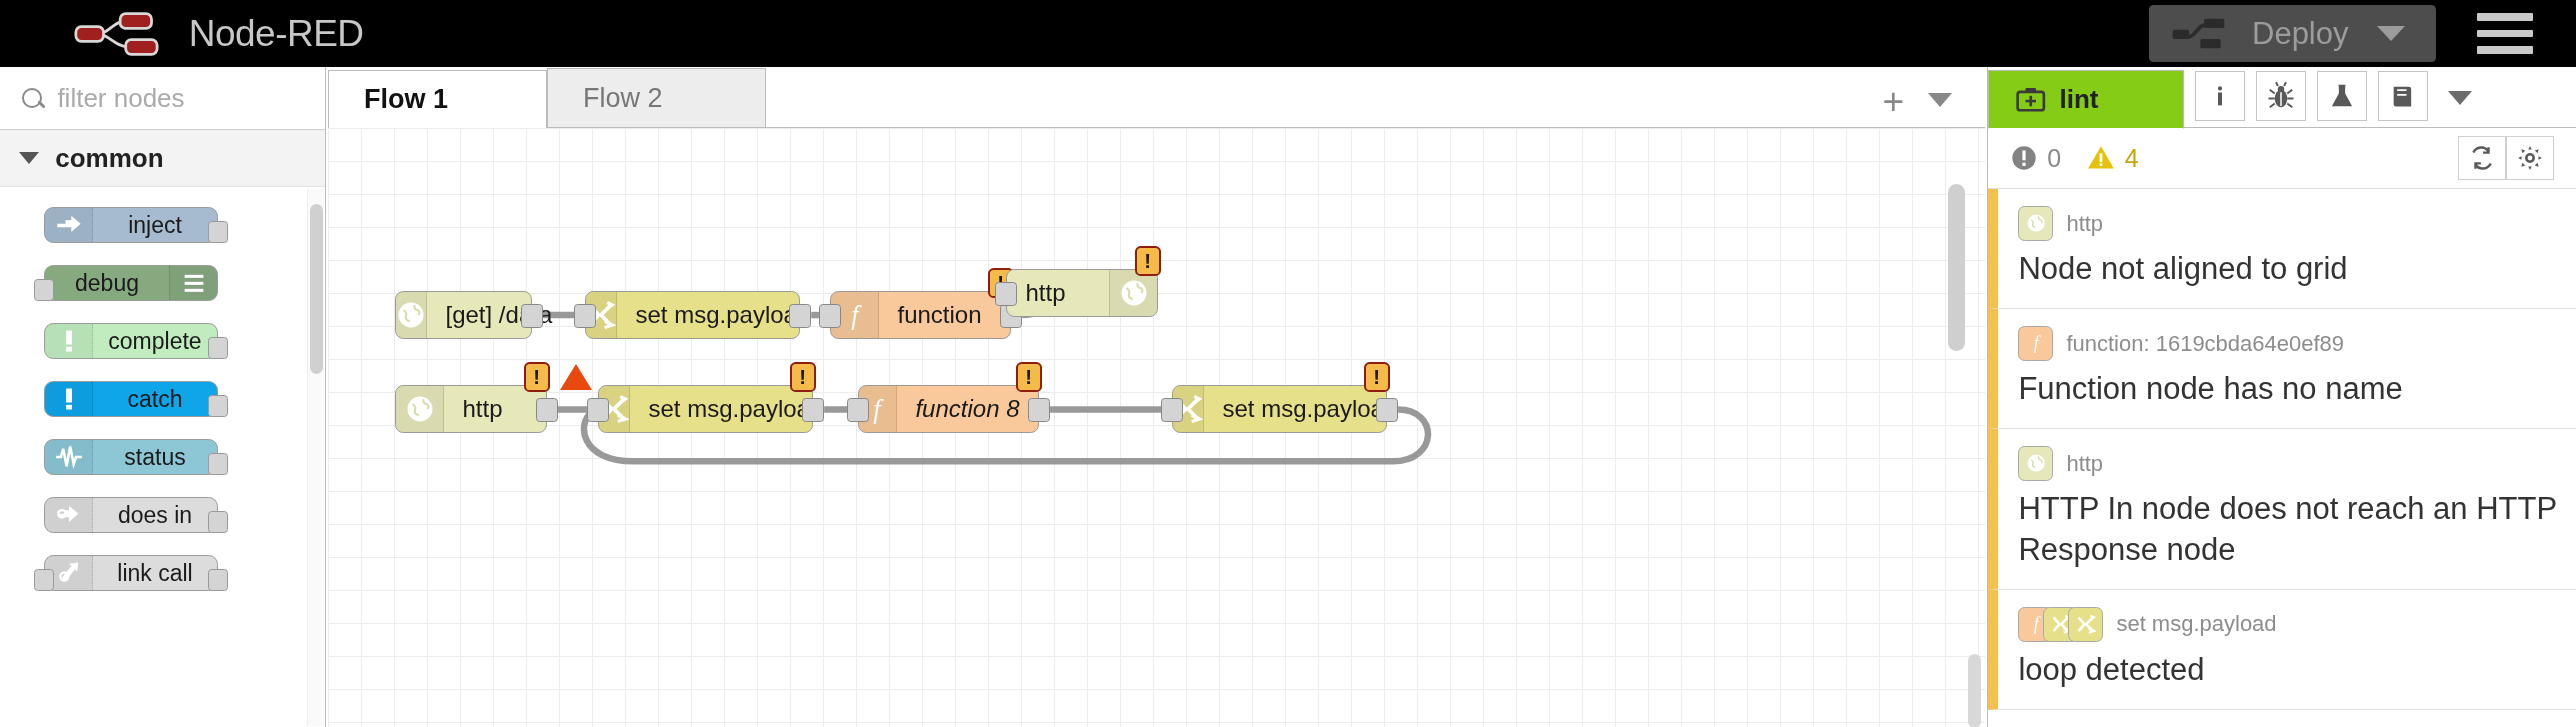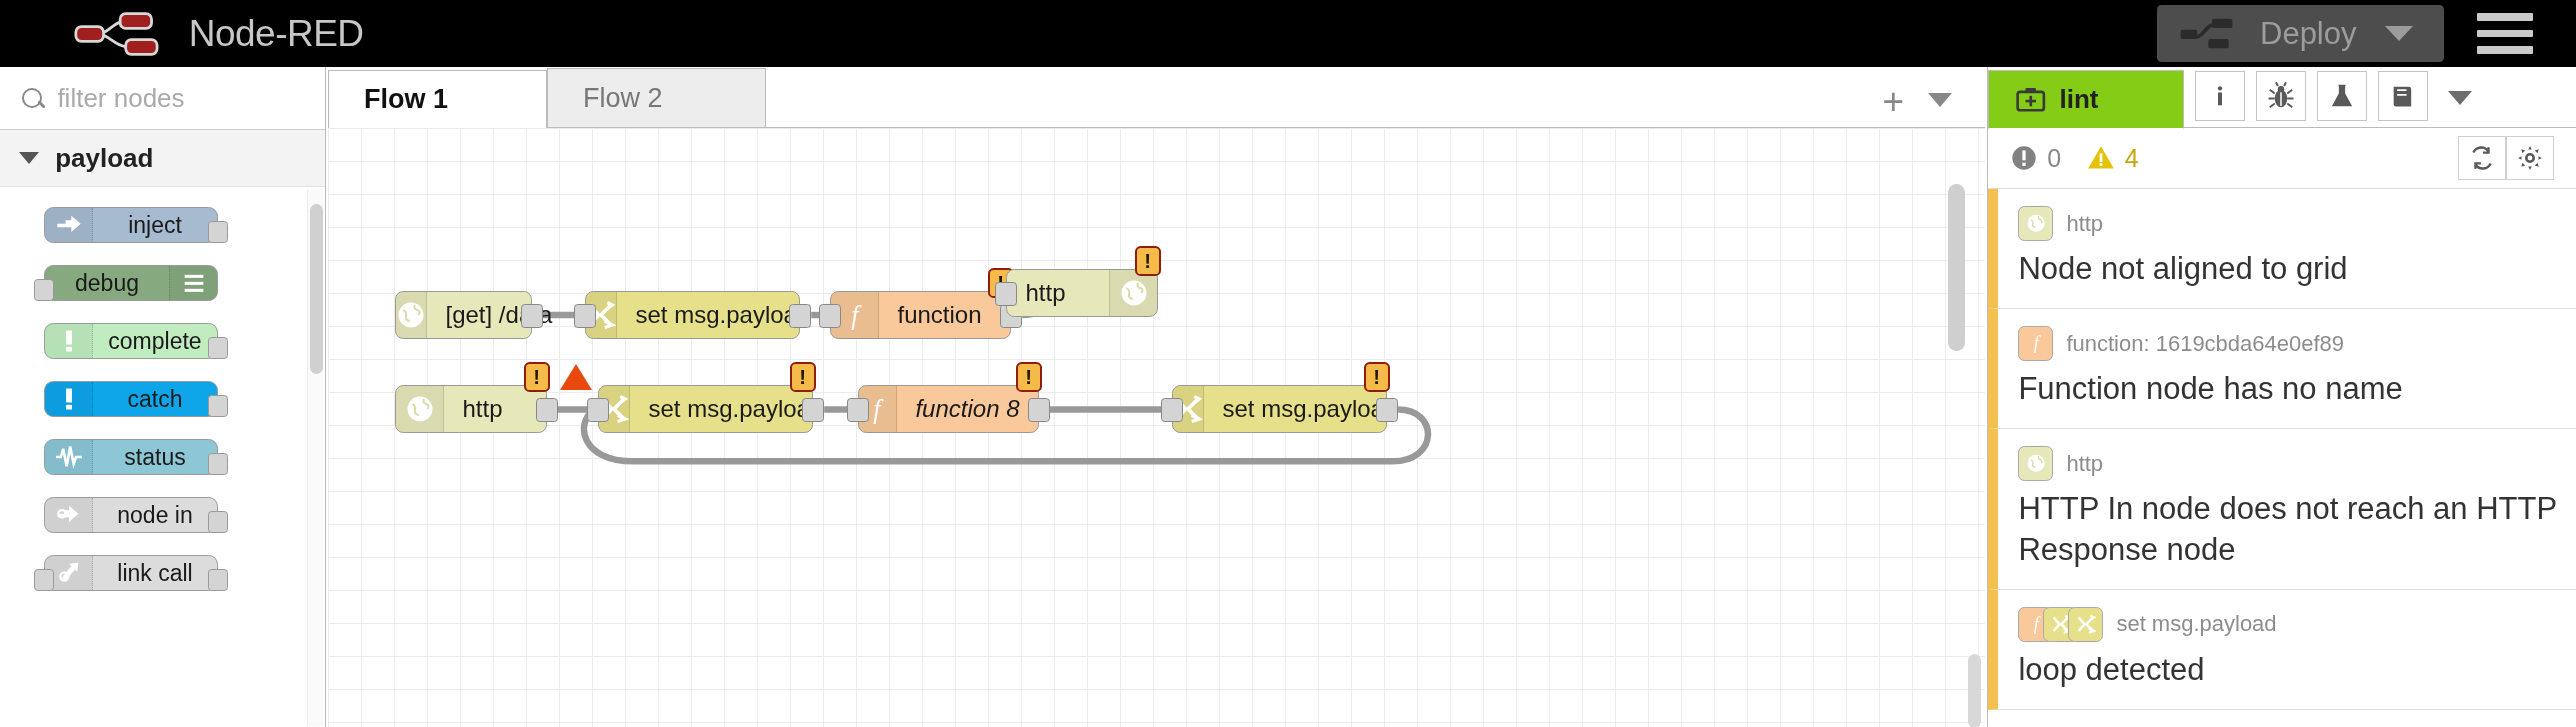--- a/index.html
+++ b/index.html
@@ -5,21 +5,21 @@
   * { box-sizing: border-box; margin:0; padding:0; }
   html,body { width:2576px; height:728px; overflow:hidden;
     font-family:"Liberation Sans","DejaVu Sans",sans-serif; background:#fff; }
 
   
   #header { position:absolute; left:0; top:0; width:2576px; height:67px;
     background:#000; display:flex; }
   #brand { display:flex; align-items:center; gap:16.7px; margin-left:72px; }
   #brand-logo { width:100px; height:48px; position:relative; }
   #brand-title { color:#c7c7c7; font-size:37px; letter-spacing:-0.5px; }
-  #header-right { margin-left:auto; display:flex; align-items:center; gap:0; }
+  #header-right { margin-left:auto; display:flex; align-items:center; gap:8px; }
   #deploy-btn { display:flex; align-items:center; height:57px; background:#4d4d4d;
     border-radius:4.6px; padding:0 0 0 20.4px; margin-right:33px; cursor:default; }
   #deploy-label { color:#9c9c9c; font-size:31px; padding:0 28px 0 24px; }
   #deploy-caret { width:0;height:0;border-left:14px solid transparent;
     border-right:14px solid transparent;border-top:15.7px solid #9c9c9c; margin-right:31.5px; }
   #hamburger { width:56px; margin-right:43px; display:flex; flex-direction:column;
     gap:9.3px; cursor:pointer; }
   #hamburger span { display:block; height:7.4px; background:#c9c9c9; border-radius:0.9px; }
 
   
@@ -192,21 +192,21 @@
 
 <div id="main">
 
   <div id="palette">
     <div id="palette-search">
       <span id="search-icon"></span>
       <input id="search-input" type="text" placeholder="filter nodes" style="">
     </div>
     <div id="cat-header">
       <span id="cat-chevron"></span>
-      <span id="cat-label">payload</span>
+      <span id="cat-label">common</span>
     </div>
     <div id="palette-list">
         <div class="pnode" style="background: rgb(166, 187, 207);">
           <span class="picon">
             <svg width="28" height="28" viewBox="0 0 24 24">
         <path d="M2 8 H14 V4 L22 11 L14 18 V14 H2 V11 H9 V8 Z" fill="#fff"></path>
             </svg>
           </span>
           <span class="plabel">inject</span>
           <span class="port out"></span>
@@ -251,21 +251,21 @@
           <span class="plabel">status</span>
           <span class="port out"></span>
         </div>
         <div class="pnode" style="background: rgb(220, 220, 220);">
           <span class="picon">
             <svg width="28" height="28" viewBox="0 0 24 24">
         <path d="M3 8 H12 V4 L20 11 L12 18 V14 H3 V11 H8 V8 Z" fill="#fff"></path>
         <circle cx="6" cy="11" r="3.2" fill="none" stroke="#fff" stroke-width="2"></circle>
             </svg>
           </span>
-          <span class="plabel">node in</span>
+          <span class="plabel">does in</span>
           <span class="port out"></span>
         </div>
         <div class="pnode" style="background: rgb(220, 220, 220);">
           <span class="picon">
             <svg width="28" height="28" viewBox="0 0 24 24">
         <path d="M6 16 L14 6 L12 4 L20 3 L19 11 L17 9 L9 19 Z" fill="#fff"></path>
         <circle cx="8" cy="15" r="3.4" fill="none" stroke="#fff" stroke-width="2"></circle>
             </svg>
           </span>
           <span class="plabel">link call</span>

